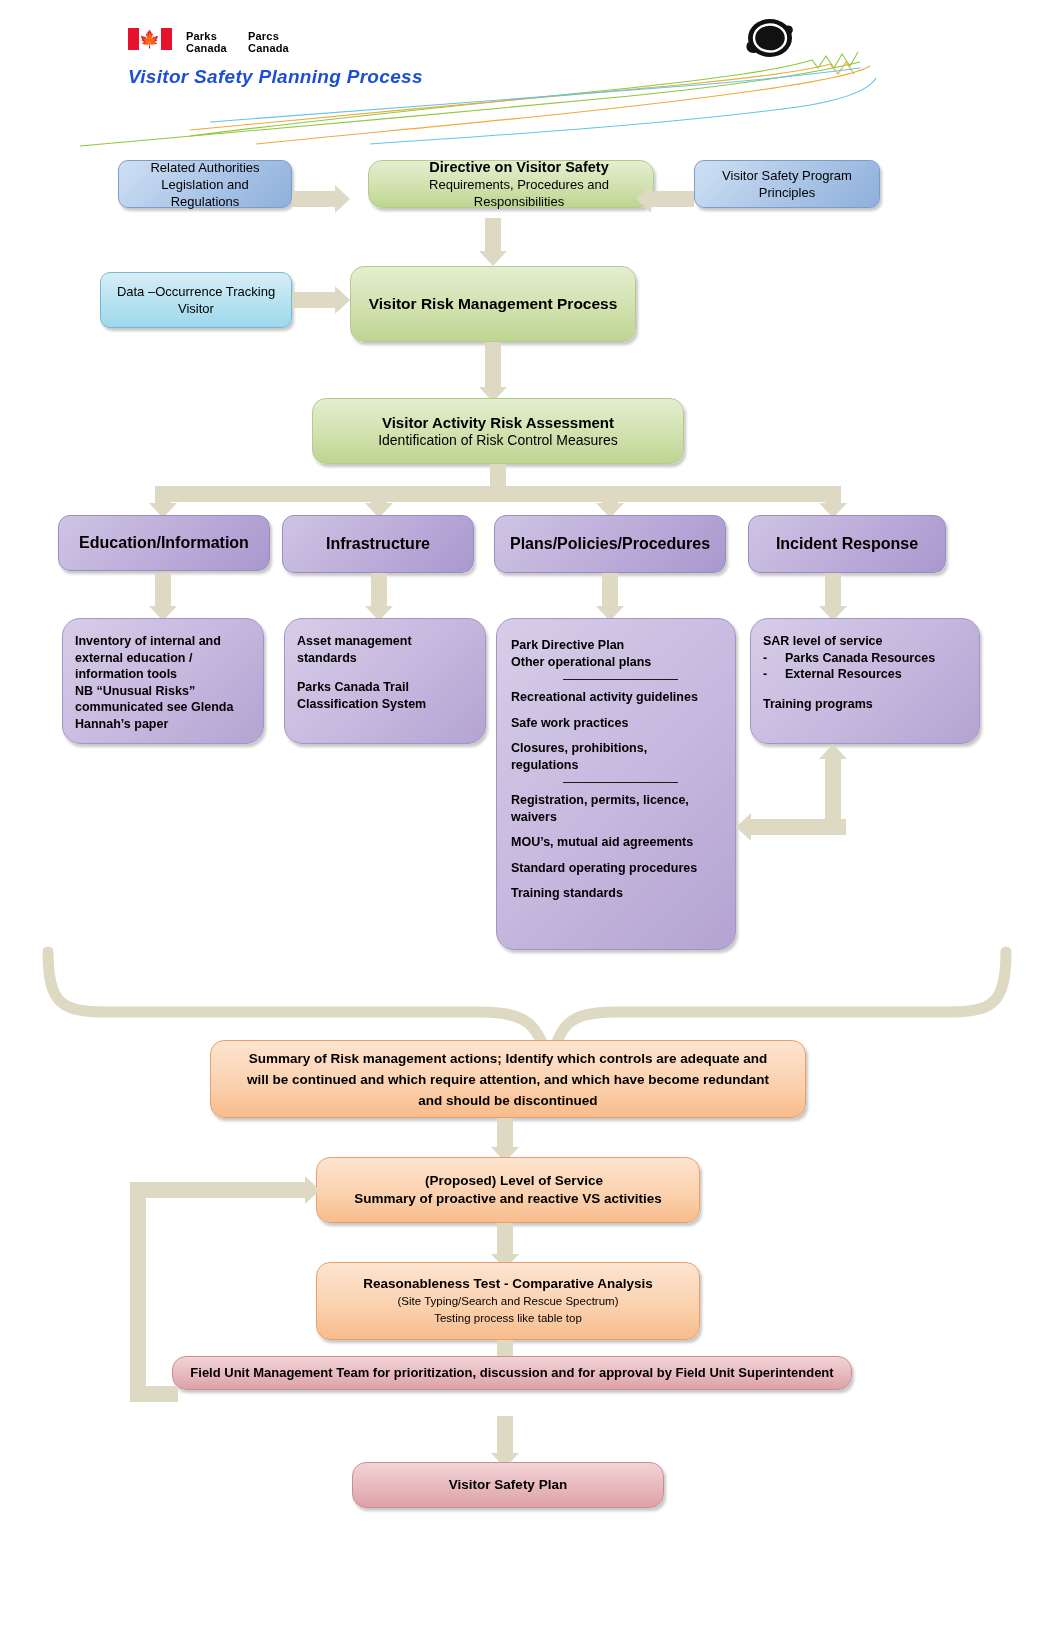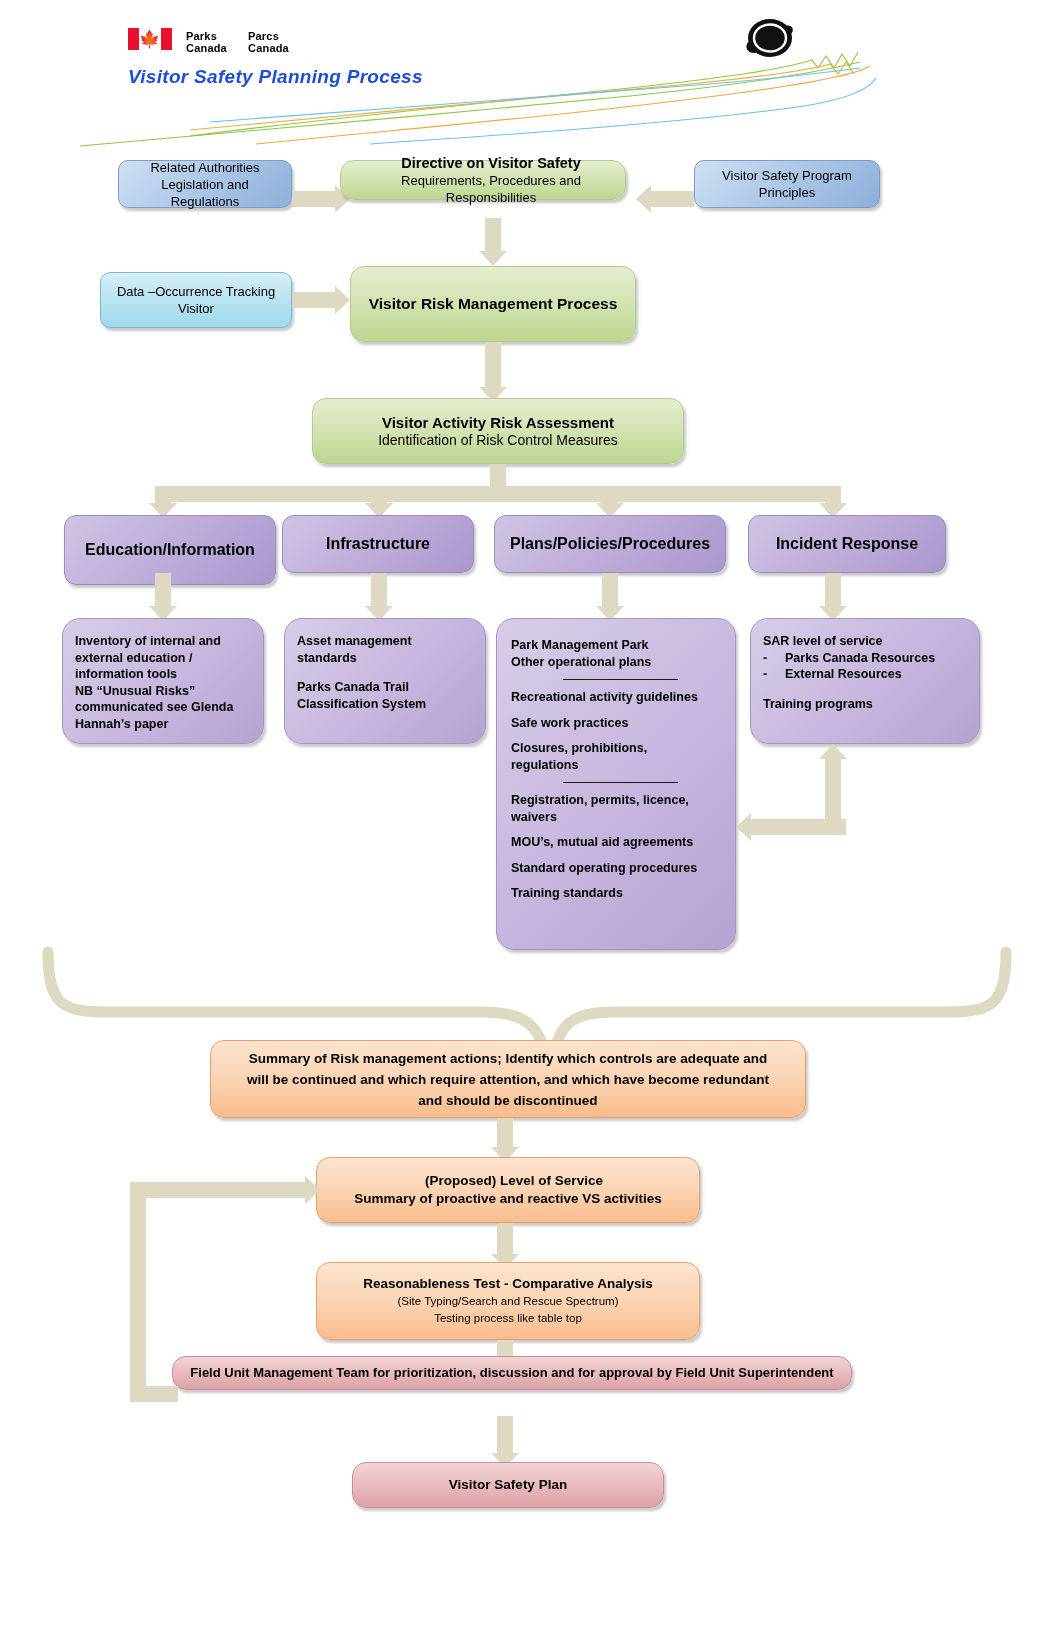--- a/index.html
+++ b/index.html
@@ -116,21 +116,21 @@
   <div class="abs node blue" style="left:118px;top:160px;width:174px;height:48px;">
     <div class="t2">Related Authorities</div>
     <div class="t2">Legislation and Regulations</div>
   </div>
 
   <div class="ar-right" style="left:292px;top:184px;width:58px;height:30px;">
     <div class="shaft" style="width:43px;"></div>
       <div class="head" style="left:43px;"></div>
   </div>
 
-  <div class="abs node green" style="left:340px;top:160px;width:286px;height:40px;padding-left:28px;">
+  <div class="abs node green" style="left:368px;top:160px;width:286px;height:48px;padding-left:28px;">
     <div class="t1">Directive on Visitor Safety</div>
     <div class="t2">Requirements, Procedures and Responsibilities</div>
   </div>
 
   <div class="ar-left" style="left:636px;top:184px;width:58px;height:30px;">
     <div class="shaft" style="width:43px;"></div>
       <div class="head"></div>
   </div>
 
   <div class="abs node blue" style="left:694px;top:160px;width:186px;height:48px;">
@@ -179,21 +179,21 @@
   </div>
   <div class="ar-down" style="left:595px;top:486px;width:30px;height:32px;">
     <div class="shaft" style="height:17px;"></div>
       <div class="head" style="top:17px;"></div>
   </div>
   <div class="ar-down" style="left:818px;top:486px;width:30px;height:32px;">
     <div class="shaft" style="height:17px;"></div>
       <div class="head" style="top:17px;"></div>
   </div>
 
-  <div class="abs node purple-h" style="left:64px;top:515px;width:212px;height:70px;">
+  <div class="abs node purple-h" style="left:58px;top:515px;width:212px;height:56px;">
     <div class="t1">Education/Information</div>
   </div>
   <div class="abs node purple-h" style="left:282px;top:515px;width:192px;height:58px;">
     <div class="t1">Infrastructure</div>
   </div>
   <div class="abs node purple-h" style="left:494px;top:515px;width:232px;height:58px;text-align:right;">
     <div class="t1">Plans/Policies/Procedures</div>
   </div>
   <div class="abs node purple-h" style="left:748px;top:515px;width:198px;height:58px;">
     <div class="t1">Incident Response</div>
@@ -232,21 +232,21 @@
       <p>external education /</p>
       <p>information tools</p>
       <p>NB “Unusual Risks”</p>
       <p>communicated see Glenda</p>
       <p>Hannah’s paper</p>
     </div>
   </div>
 
   <div class="abs node purple-b" style="left:496px;top:618px;width:240px;height:332px;align-items:flex-start;justify-content:flex-start;padding:18px 14px;">
     <div class="body-txt">
-      <p>Park Management Park</p>
+      <p>Park Directive Plan</p>
       <p>Other operational plans</p>
       <hr class="hr">
       <p>Recreational activity guidelines</p>
       <div style="height:9px;"></div>
       <p>Safe work practices</p>
       <div style="height:9px;"></div>
       <p>Closures, prohibitions,</p>
       <p>regulations</p>
       <hr class="hr">
       <p>Registration, permits, licence,</p>

